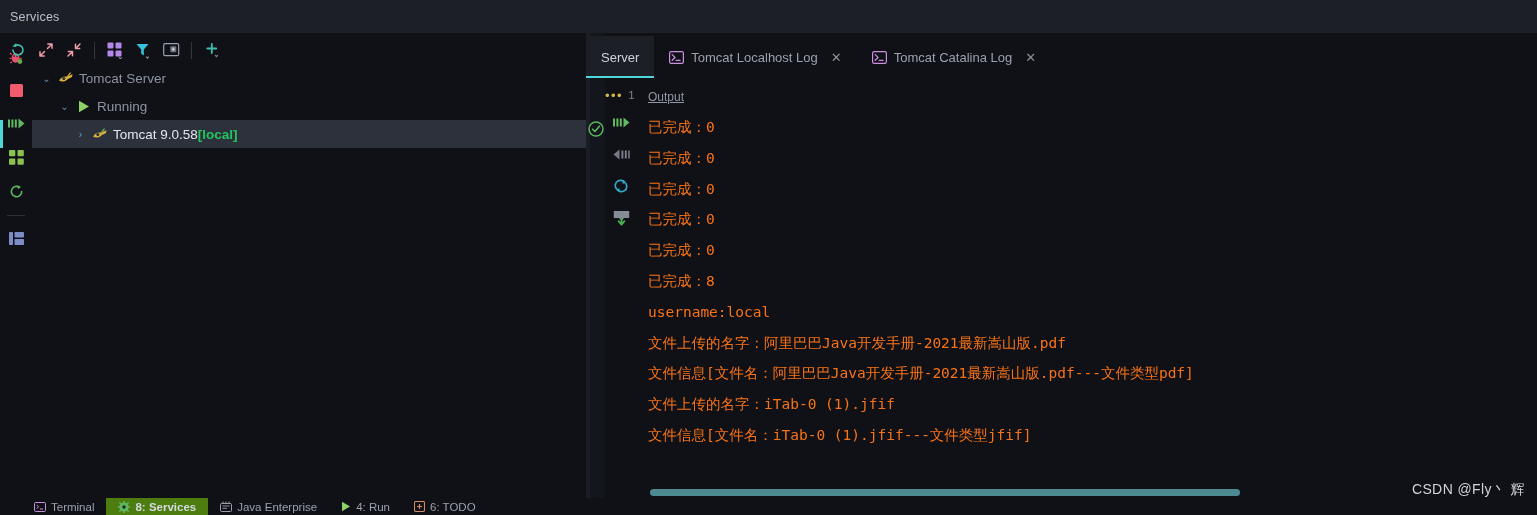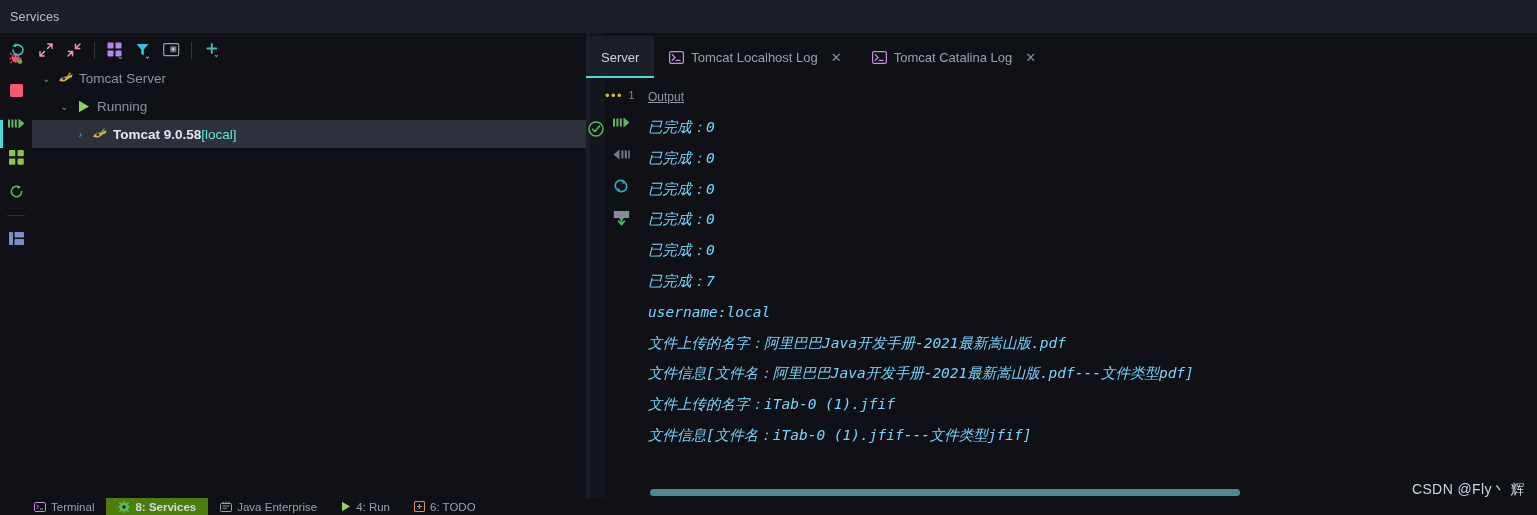--- a/index.html
+++ b/index.html
@@ -47,22 +47,22 @@
     font-size: 13.5px; color: #8d93a1; white-space: nowrap;
   }
   .row.sel { background: #2c313c; color: #cfd3dc; }
   .row.sel::before {
     content: ""; position: absolute; left: -32px; top: 0; width: 3px; height: 28px; background: #4fd6d6;
   }
   .chev { width: 17px; text-align: center; font-size: 10px; color: #6e8ca8; }
   .chev.cyan { color: #4aa8c8; }
   .row-ico { width: 22px; display: flex; align-items: center; justify-content: center; }
   .row-label { margin-left: 2px; }
-  .row.sel .row-label { font-weight: bold; color: #e3e6ec; }
-  .row .dim { color: #5eead4; font-weight: normal; text-align: right; }
+  .row.sel .row-label { font-weight: normal; color: #e3e6ec; }
+  .row .dim { color: #22c55e; font-weight: bold; text-align: right; }
 
   
   .splitter {
     position: absolute; left: 586px; top: 33px; width: 19px; height: 465px;
     background: #14161d;
   }
   .splitter .handle {
     position: absolute; left: 0; top: 0; width: 4px; height: 465px; background: #1a1d25;
   }
 
@@ -104,21 +104,21 @@
   .output-label {
     position: absolute; left: 648px; top: 90px; font-size: 12px; color: #9096a3; text-decoration: underline;
   }
   .console {
     position: absolute; left: 637px; top: 112px; width: 900px; height: 368px;
     overflow: hidden;
   }
   .cline {
     height: 30.8px; line-height: 30.8px; padding-left: 11px;
     font-family: "DejaVu Sans Mono", "Liberation Mono", monospace;
-    font-size: 14.5px; color: #7dd3fc; white-space: pre; font-style: italic;
+    font-size: 14.5px; color: #f97316; white-space: pre;
   }
 
   
   .hscroll-track {
     position: absolute; left: 637px; top: 486px; width: 900px; height: 12px;
   }
   .hscroll-thumb {
     position: absolute; left: 13px; top: 3px; width: 590px; height: 7px;
     background: #4e8a92; border-radius: 4px;
   }
@@ -367,21 +367,21 @@
   </div>
 
   <div class="output-label">Output</div>
 
   <div class="console">
     <div class="cline">已完成：0</div>
     <div class="cline">已完成：0</div>
     <div class="cline">已完成：0</div>
     <div class="cline">已完成：0</div>
     <div class="cline">已完成：0</div>
-    <div class="cline">已完成：7</div>
+    <div class="cline">已完成：8</div>
     <div class="cline">username:local</div>
     <div class="cline">文件上传的名字：阿里巴巴Java开发手册-2021最新嵩山版.pdf</div>
     <div class="cline">文件信息[文件名：阿里巴巴Java开发手册-2021最新嵩山版.pdf---文件类型pdf]</div>
     <div class="cline">文件上传的名字：iTab-0 (1).jfif</div>
     <div class="cline">文件信息[文件名：iTab-0 (1).jfif---文件类型jfif]</div>
     <div class="cline"></div>
   </div>
 
   <div class="hscroll-track">
     <div class="hscroll-thumb"></div>

